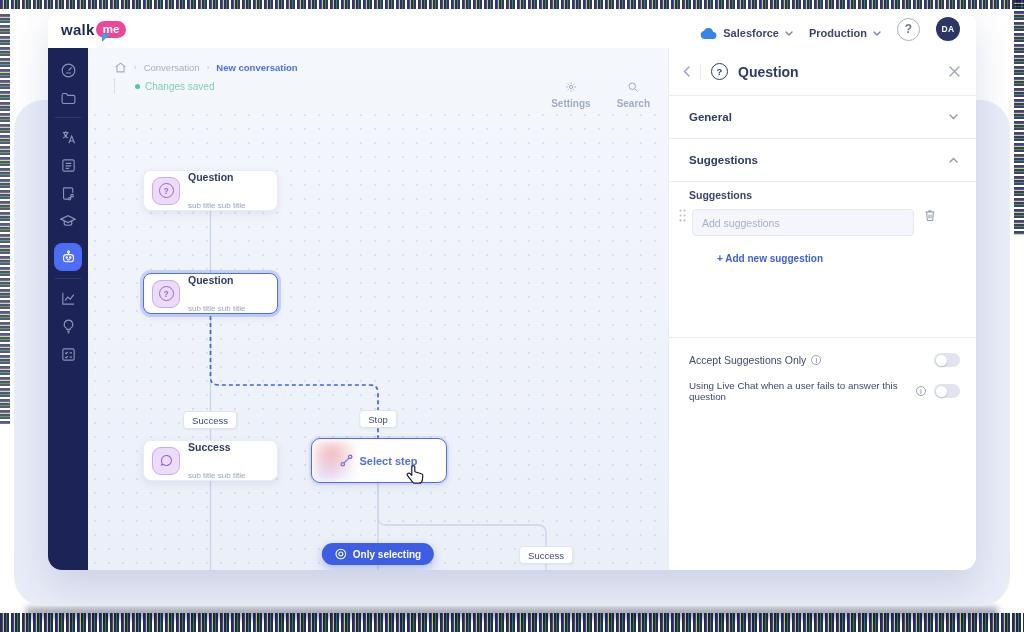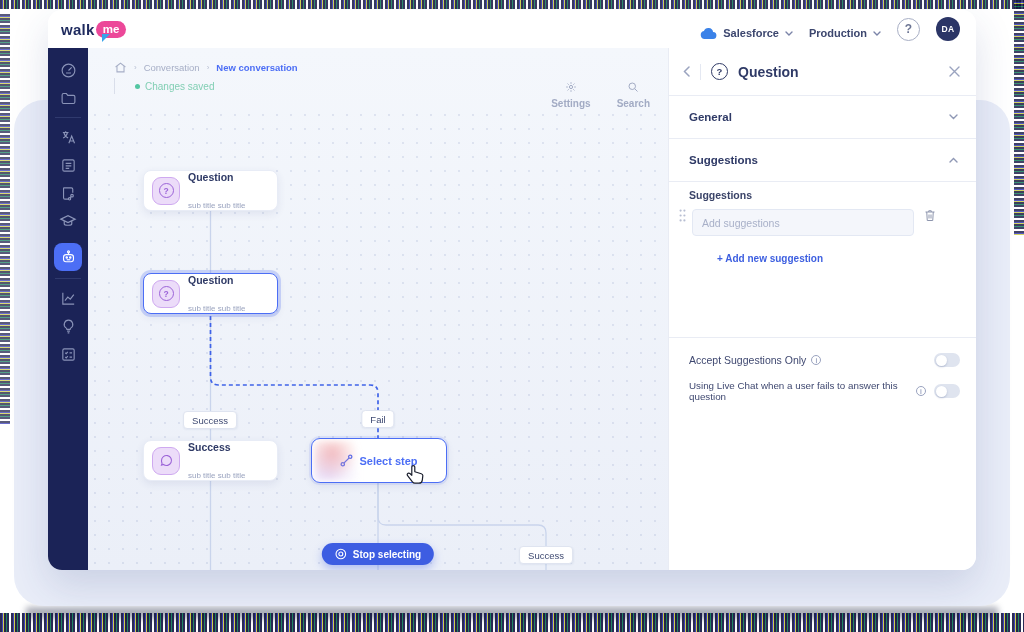--- a/index.html
+++ b/index.html
@@ -310,21 +310,21 @@
         <span class="node-ic">
           <span class="q-circle">?</span>
         </span>
         <span class="node-t">
           <div class="t">Question</div>
           <div class="s">sub title sub title</div>
         </span>
       </div>
 
       <span class="badge" style="left:122px;top:363px;">Success</span>
-      <span class="badge" style="left:290px;top:362px;">Fail</span>
+      <span class="badge" style="left:290px;top:362px;">Stop</span>
 
       <div class="node" style="left:55px;top:392px;">
         <span class="node-ic">
           <svg width="15" height="15" viewBox="0 0 24 24" fill="none" stroke="#9c64d8" stroke-width="1.8">
               <path d="M4 12a8 8 0 1 1 3.2 6.4L4 19.5l.9-3A8 8 0 0 1 4 12z"></path>
             </svg>
         </span>
         <span class="node-t">
           <div class="t">Success</div>
           <div class="s">sub title sub title</div>
@@ -339,21 +339,21 @@
             <path d="M4.4 9.6L9.6 4.4"></path>
           </svg>
         <span class="lbl">Select step</span>
       </div>
 
       <button class="stop-btn">
         <svg width="12" height="12" viewBox="0 0 14 14" fill="none" stroke="#fff" stroke-width="1.3">
             <circle cx="7" cy="7" r="5.6"></circle>
             <circle cx="7" cy="7" r="2.3"></circle>
           </svg>
-        <span>Stop selecting</span>
+        <span>Only selecting</span>
       </button>
 
       <span class="badge" style="left:458px;top:498px;">Success</span>
 
       <svg class="cursor" width="19" height="21" viewBox="0 0 19 21">
         <path d="M7.3 1.6c-.9 0-1.5.7-1.5 1.5v8.2l-1.9-1.8c-.7-.6-1.7-.6-2.3.1-.5.6-.5 1.4 0 2l4.8 6.3c.6.8 1.6 1.3 2.6 1.3h3.9c1.8 0 3.2-1.3 3.4-3.1l.5-4.2c.1-1-.5-1.9-1.5-2.2l-6.5-2V3.1c0-.8-.7-1.5-1.5-1.5z" fill="#ffffff" stroke="#1b1f2e" stroke-width="1.2" stroke-linejoin="round"></path>
       </svg>
     </div>
 
     <div class="panel">

